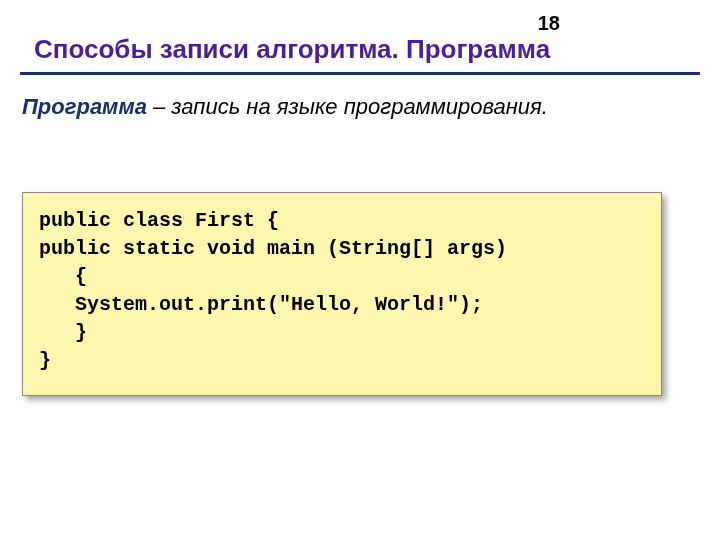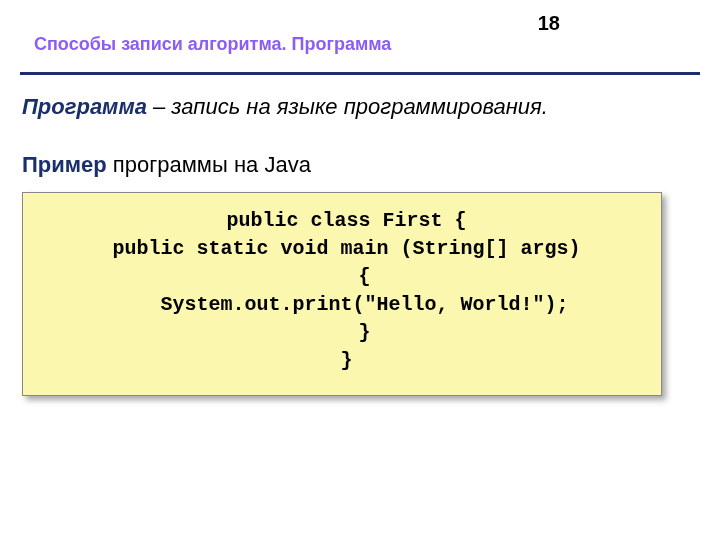--- a/index.html
+++ b/index.html
@@ -22,23 +22,23 @@
     top: 12px;
     right: 28px;
     font-size: 20px;
     font-weight: bold;
     color: #000;
   }
   .title {
     position: absolute;
     top: 34px;
     left: 34px;
-    font-size: 18px;
+    font-size: 26px;
     font-weight: bold;
-    color: #8b5cf6;
+    color: #4c1d95;
   }
   .title-rule {
     position: absolute;
     top: 72px;
     left: 20px;
     width: 680px;
     height: 0;
     border-bottom: 3px solid #1a2f6b;
   }
   .def-line {
@@ -67,21 +67,20 @@
   .code-box {
     position: absolute;
     top: 192px;
     left: 22px;
     width: 640px;
     background: #fbf7ae;
     border: 1px solid #888;
     box-shadow: 4px 4px 6px rgba(0,0,0,0.35);
     padding: 14px 7px 20px 16px;
     box-sizing: border-box;
-    text-align: center;
   }
   .code-box pre {
     margin: 0;
     font-family: "Courier New", Courier, monospace;
     font-size: 20px;
     font-weight: bold;
     line-height: 1.4;
     white-space: pre;
     color: #000;
   }
@@ -94,23 +93,20 @@
   <div class="page-number">18</div>
 
   <div class="title">Способы записи алгоритма. Программа</div>
 
   <div class="title-rule"></div>
 
   <div class="def-line">
     <span class="def-term">Программа</span><span> – запись на языке программирования.</span>
   </div>
 
-  <div class="ex-line">
-    <span class="ex-term">Пример</span><span> программы на Java</span>
-  </div>
 
   <div class="code-box">
     <pre>public class First {
 public static void main (String[] args)
    {
    System.out.print("Hello, World!");
    }
 }</pre>
   </div>
 

